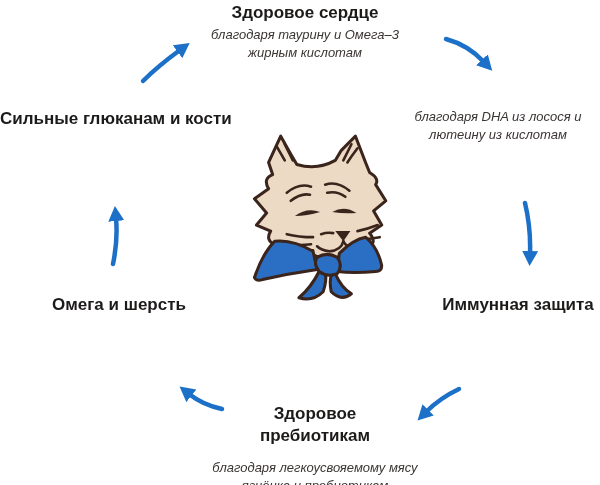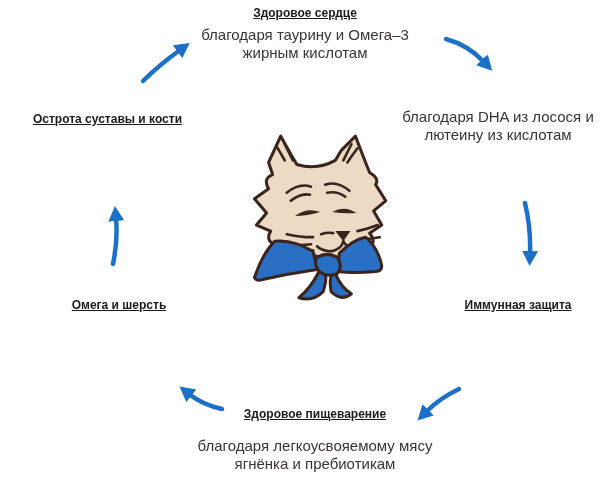--- a/index.html
+++ b/index.html
@@ -14,26 +14,26 @@
   html,body{background:#ffffff;}
   body{font-family:"Liberation Sans",sans-serif;}
   .stage{
     position:relative;
     width:600px;height:485px;
     background:#ffffff;
     overflow:hidden;
   }
   .benefit{position:absolute;text-align:center;}
   .benefit .title{
-    font-size:12px;font-weight:bold;color:var(--title-color);
-    line-height:22px;margin:0 auto 2px auto;text-decoration:underline;
+    font-size:17px;font-weight:bold;color:var(--title-color);
+    line-height:22px;margin:0 auto 2px auto;
   }
   .benefit .subtitle{
-    font-size:15px;color:var(--subtitle-color);
-    line-height:18px;margin:0 auto;
+    font-size:13px;color:var(--subtitle-color);
+    line-height:18px;margin:0 auto;font-style:italic;
   }
   .pos-heart{left:175px;top:2px;width:260px;}
   .pos-heart .subtitle{max-width:215px;}
   .pos-vision{left:398px;top:108px;width:200px;}
   .pos-vision .subtitle{max-width:195px;}
   .pos-immunity{left:428px;top:294px;width:180px;}
   .pos-immunity .subtitle{max-width:155px;}
   .pos-digestion{left:190px;top:403px;width:250px;}
   .pos-digestion .title{max-width:150px;}
   .pos-digestion .subtitle{max-width:235px;margin-top:12px;}
@@ -121,25 +121,25 @@
 
   <div class="benefit pos-vision">
     <div class="subtitle">благодаря DHA из лосося и лютеину из кислотам</div>
   </div>
 
   <div class="benefit pos-immunity">
     <div class="title">Иммунная защита</div>
   </div>
 
   <div class="benefit pos-digestion">
-    <div class="title">Здоровое пищеварение</div>
+    <div class="title">Здоровое пребиотикам</div>
     <div class="subtitle">благодаря легкоусвояемому мясу ягнёнка и пребиотикам</div>
   </div>
 
   <div class="benefit pos-skin">
     <div class="title">Омега и шерсть</div>
   </div>
 
   <div class="benefit pos-joints">
-    <div class="title">Острота суставы и кости</div>
+    <div class="title">Сильные глюканам и кости</div>
   </div>
 
 </div>
 
 </body></html>

